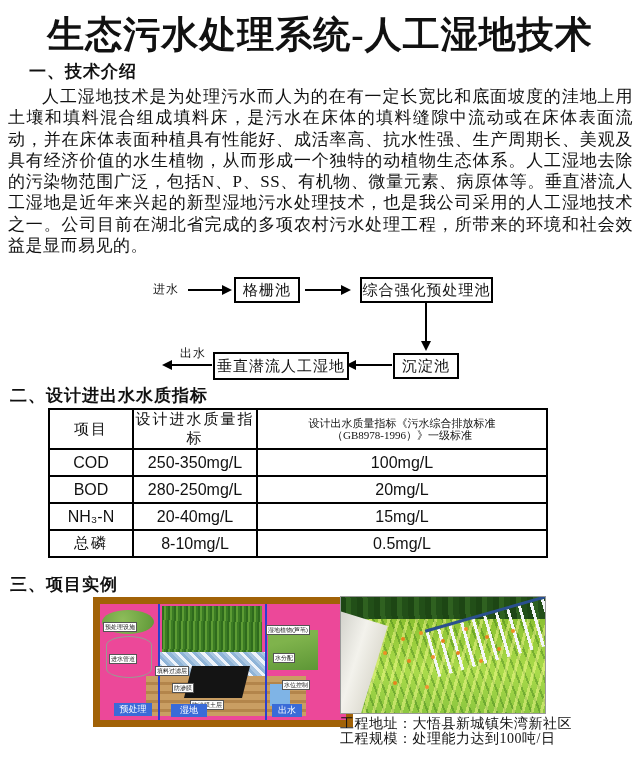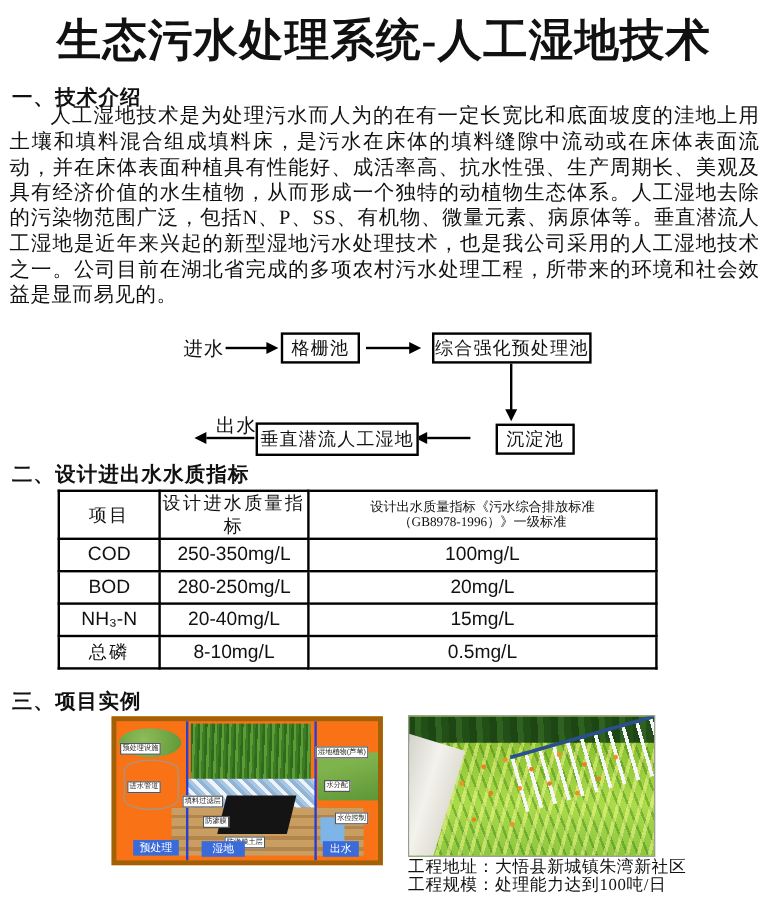--- a/index.html
+++ b/index.html
@@ -9,32 +9,32 @@
     font-family:"Liberation Serif","DejaVu Serif",serif;color:#111;
   }
   
   .doc-title{
     position:absolute;top:13px;left:0;width:640px;text-align:center;
     font-size:37px;font-weight:bold;letter-spacing:1px;line-height:44px;
   }
   .sec-heading{
     position:absolute;left:10px;font-size:17px;font-weight:bold;letter-spacing:1px;
   }
-  .h-intro{top:70px;}
+  .h-intro{top:60px;margin-left:19px;}
   .h-indicators{top:384px;}
   .h-examples{top:573px;}
   
   .intro-para{
     position:absolute;left:8px;top:86px;width:625px;
     font-size:17px;line-height:21.3px;text-align:justify;text-indent:2em;
     letter-spacing:0.5px;
   }
   
   .flow{position:absolute;left:0;top:275px;width:640px;height:110px;}
-  .flow-label{position:absolute;font-size:16px;letter-spacing:1px;}
+  .flow-label{position:absolute;font-size:12px;letter-spacing:1px;}
   .flow-box{
     position:absolute;border:2px solid #000;background:#fff;
     display:flex;align-items:center;justify-content:center;
     font-size:15px;letter-spacing:1px;white-space:nowrap;
   }
   .hline{position:absolute;height:2px;background:#000;}
   .vline{position:absolute;width:2px;background:#000;}
   .head-right{position:absolute;width:0;height:0;border-top:5px solid transparent;border-bottom:5px solid transparent;border-left:10px solid #000;}
   .head-left{position:absolute;width:0;height:0;border-top:5px solid transparent;border-bottom:5px solid transparent;border-right:10px solid #000;}
   .head-down{position:absolute;width:0;height:0;border-left:5px solid transparent;border-right:5px solid transparent;border-top:10px solid #000;}
@@ -50,21 +50,21 @@
   .col-param{width:82px;}
   .col-inlet{width:122px;}
   .col-outlet{width:288px;}
   .wq-table .hdr{height:26px;font-size:15px;letter-spacing:2px;}
   .wq-table .hdr-small{font-size:11px;letter-spacing:0;line-height:12px;}
   .wq-table .data-row{height:27px;padding-left:24px;}
   .cell-sans{font-family:"Liberation Sans","DejaVu Sans",sans-serif;font-size:16px;}
   
   .img-left{
     position:absolute;left:93px;top:597px;width:218px;height:116px;
-    border:4px solid #a16207;background:#f97316;overflow:hidden;
+    border:7px solid #a16207;background:#ec4899;overflow:hidden;padding-left:28px;
   }
   .zone-line{position:absolute;top:0;width:2px;height:116px;background:#2a3fd0;}
   .bush{position:absolute;left:2px;top:6px;width:52px;height:24px;border-radius:50%;
     background:radial-gradient(circle at 40% 40%,#8ebd5a,#5d9636);}
   .tank{position:absolute;left:6px;top:32px;width:44px;height:40px;border-radius:50%/22%;
     background:linear-gradient(90deg,#c9c9c2,#ececе6 45%,#bdbdb5);border:1px solid #9a9a92;}
   .reeds{position:absolute;left:62px;top:2px;width:100px;height:52px;
     background:repeating-linear-gradient(92deg,#2f6b1d 0 2px,#5d9c34 2px 4px,#3c7c24 4px 6px);}
   .gravel{position:absolute;left:58px;top:48px;width:108px;height:26px;
     background:repeating-linear-gradient(45deg,#a9c6e2 0 3px,#eef3fa 3px 6px,#8fb4d8 6px 9px);}
@@ -130,21 +130,21 @@
     <div class="hline" style="left:188px;top:14px;width:36px;"></div>
     <div class="head-right" style="left:222px;top:10px;"></div>
     <div class="flow-box" style="left:234px;top:2px;width:62px;height:22px;">格栅池</div>
     <div class="hline" style="left:305px;top:14px;width:38px;"></div>
     <div class="head-right" style="left:341px;top:10px;"></div>
     <div class="flow-box" style="left:360px;top:2px;width:129px;height:22px;">综合强化预处理池</div>
 
     <div class="vline" style="left:425px;top:28px;height:40px;"></div>
     <div class="head-down" style="left:421px;top:66px;"></div>
 
-    <div class="flow-box" style="left:393px;top:78px;width:62px;height:22px;margin-left:20px;">沉淀池</div>
+    <div class="flow-box" style="left:393px;top:78px;width:62px;height:22px;">沉淀池</div>
     <div class="hline" style="left:356px;top:89px;width:36px;"></div>
     <div class="head-left" style="left:346px;top:85px;"></div>
     <div class="flow-box" style="left:213px;top:77px;width:132px;height:24px;">垂直潜流人工湿地</div>
     <span class="flow-label" style="left:180px;top:70px;">出水</span>
     <div class="hline" style="left:172px;top:89px;width:40px;"></div>
     <div class="head-left" style="left:162px;top:85px;"></div>
   </div>
 
   <div class="sec-heading h-indicators">二、设计进出水水质指标</div>
 

